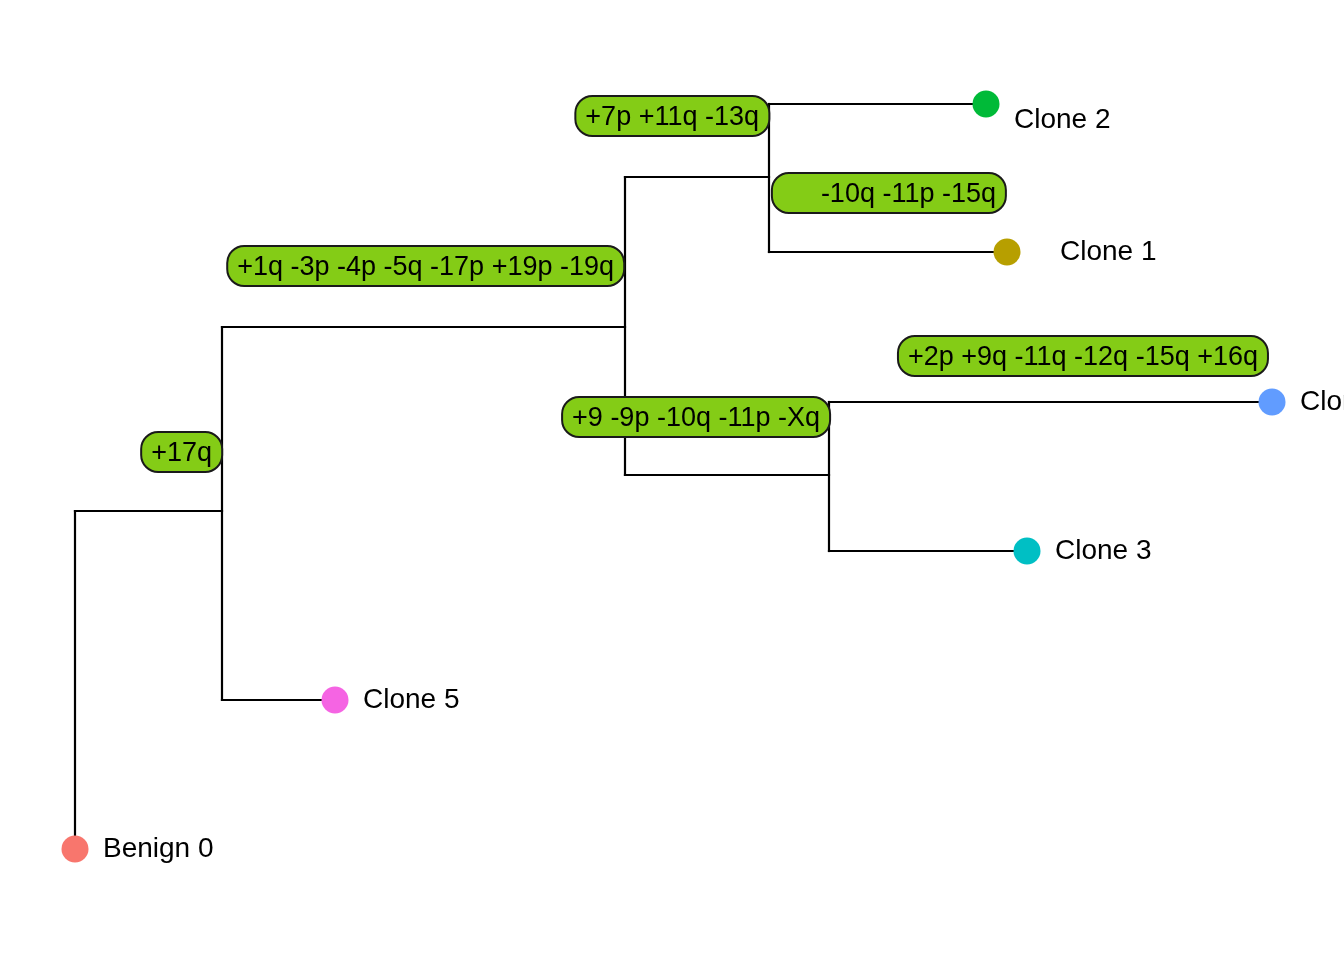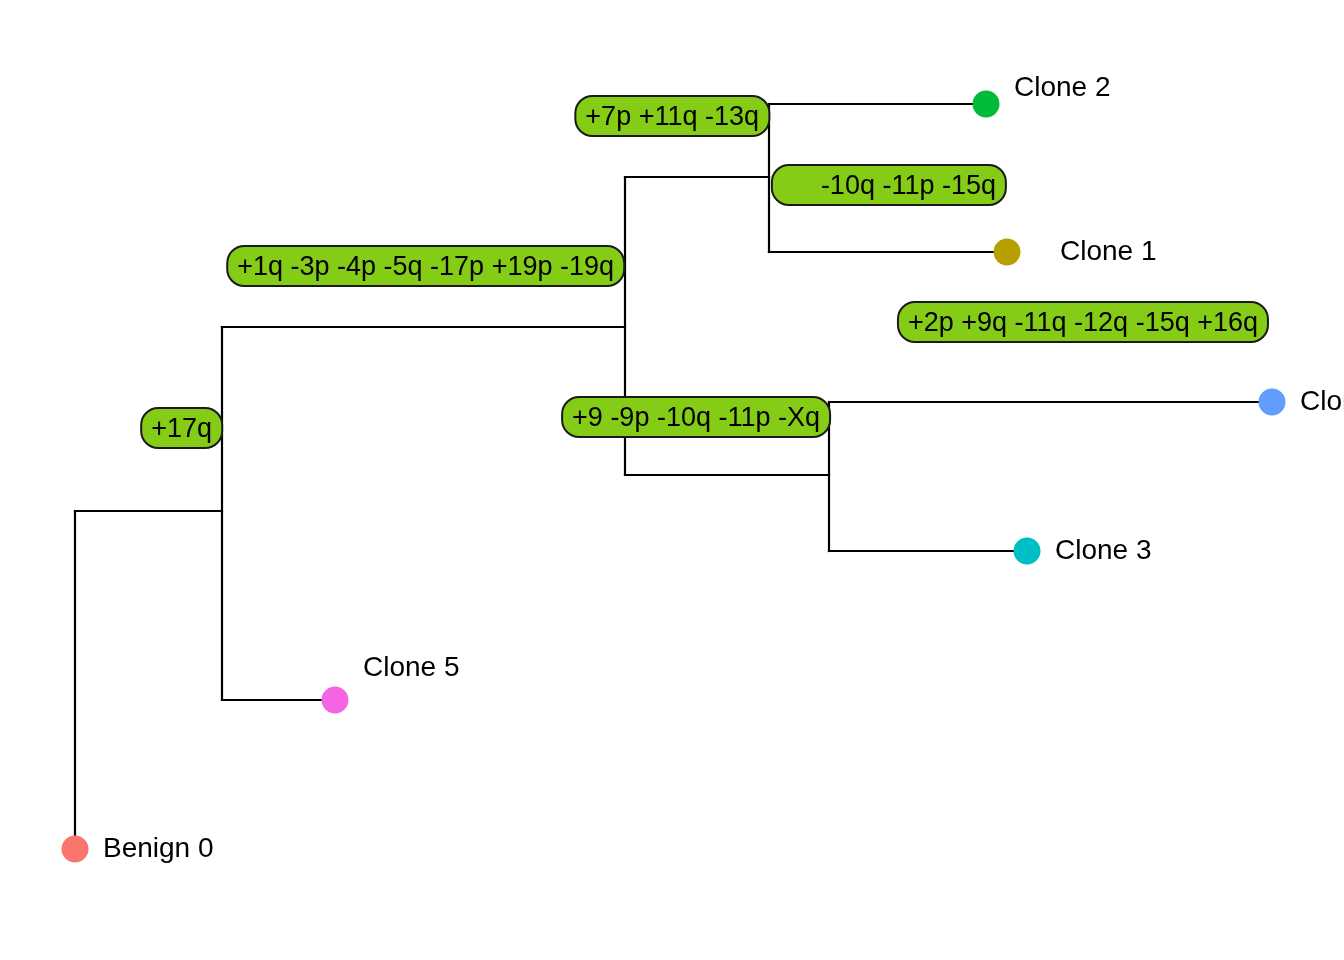--- a/index.html
+++ b/index.html
@@ -64,34 +64,34 @@
       <line x1="625" y1="177" x2="769" y2="177" stroke="#000000" stroke-width="2.2" stroke-linecap="square"></line>
       <line x1="769" y1="252" x2="769" y2="104" stroke="#000000" stroke-width="2.2" stroke-linecap="square"></line>
       <line x1="769" y1="104" x2="986" y2="104" stroke="#000000" stroke-width="2.2" stroke-linecap="square"></line>
       <line x1="769" y1="252" x2="1007" y2="252" stroke="#000000" stroke-width="2.2" stroke-linecap="square"></line>
       <line x1="625" y1="475" x2="829" y2="475" stroke="#000000" stroke-width="2.2" stroke-linecap="square"></line>
       <line x1="829" y1="551" x2="829" y2="402" stroke="#000000" stroke-width="2.2" stroke-linecap="square"></line>
       <line x1="829" y1="402" x2="1272" y2="402" stroke="#000000" stroke-width="2.2" stroke-linecap="square"></line>
       <line x1="829" y1="551" x2="1027" y2="551" stroke="#000000" stroke-width="2.2" stroke-linecap="square"></line>
     </svg>
   <div>
-      <div class="branch-label" style="left: 223px; top: 428px;">+17q</div>
+      <div class="branch-label" style="left: 223px; top: 452px;">+17q</div>
       <div class="branch-label" style="left: 625px; top: 266px;">+1q -3p -4p -5q -17p +19p -19q</div>
       <div class="branch-label" style="left: 770px; top: 116px;">+7p +11q -13q</div>
-      <div class="branch-label" style="left: 1007px; top: 185px; padding-left: 48px;">-10q -11p -15q</div>
+      <div class="branch-label" style="left: 1007px; top: 193px; padding-left: 48px;">-10q -11p -15q</div>
       <div class="branch-label" style="left: 831px; top: 417px;">+9 -9p -10q -11p -Xq</div>
-      <div class="branch-label" style="left: 1269px; top: 322px;">+2p +9q -11q -12q -15q +16q</div>
+      <div class="branch-label" style="left: 1269px; top: 356px;">+2p +9q -11q -12q -15q +16q</div>
     </div>
   <div>
       <div class="leaf-dot" style="left: 75px; top: 849px; background: rgb(248, 118, 109);"></div>
       <div class="leaf-label" style="left: 103px; top: 849px; text-align: center;">Benign 0</div>
       <div class="leaf-dot" style="left: 335px; top: 700px; background: rgb(245, 100, 227);"></div>
-      <div class="leaf-label" style="left: 363px; top: 668px;">Clone 5</div>
+      <div class="leaf-label" style="left: 363px; top: 700px;">Clone 5</div>
       <div class="leaf-dot" style="left: 986px; top: 104px; background: rgb(0, 186, 56);"></div>
-      <div class="leaf-label" style="left: 1014px; top: 88px; text-align: right;">Clone 2</div>
+      <div class="leaf-label" style="left: 1014px; top: 120px; text-align: right;">Clone 2</div>
       <div class="leaf-dot" style="left: 1007px; top: 252px; background: rgb(183, 159, 0);"></div>
       <div class="leaf-label" style="left: 1035px; top: 252px; margin-left: 25px;">Clone 1</div>
       <div class="leaf-dot" style="left: 1272px; top: 402px; background: rgb(97, 156, 255);"></div>
       <div class="leaf-label" style="left: 1300px; top: 402px;">Clone 4</div>
       <div class="leaf-dot" style="left: 1027px; top: 551px; background: rgb(0, 191, 196);"></div>
       <div class="leaf-label" style="left: 1055px; top: 551px; text-align: center;">Clone 3</div>
     </div>
 </div>
 
 </body></html>

